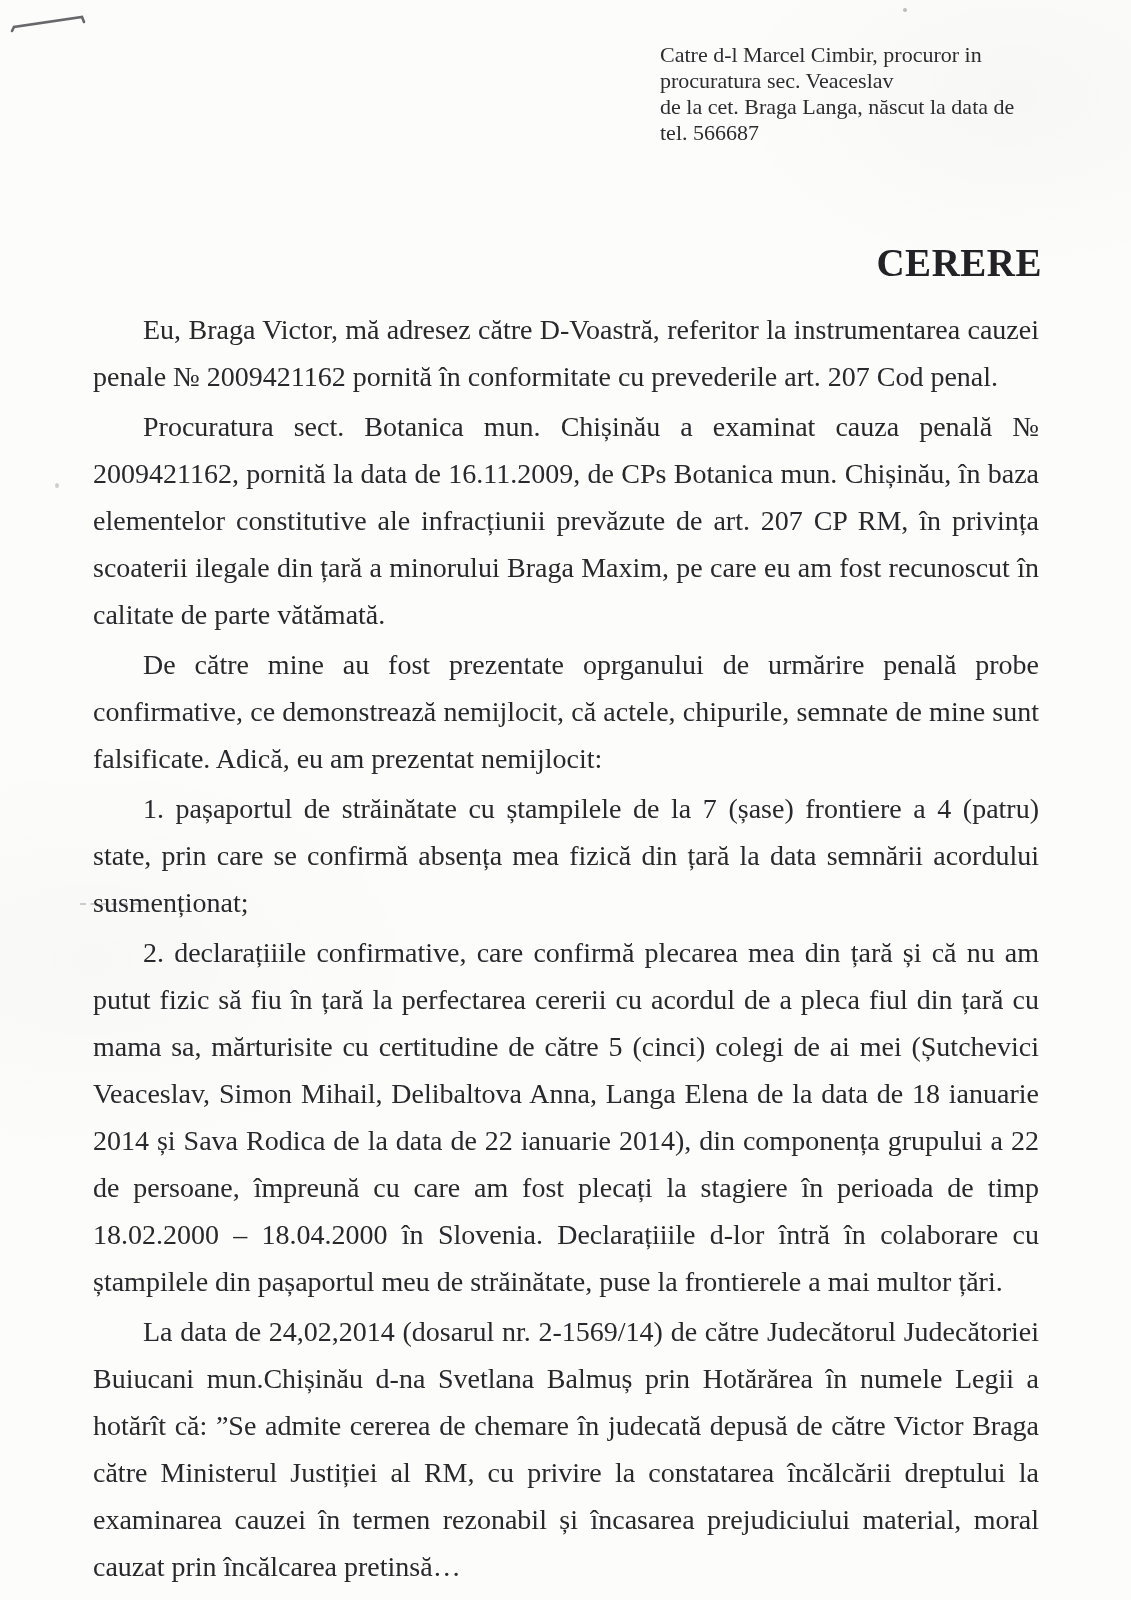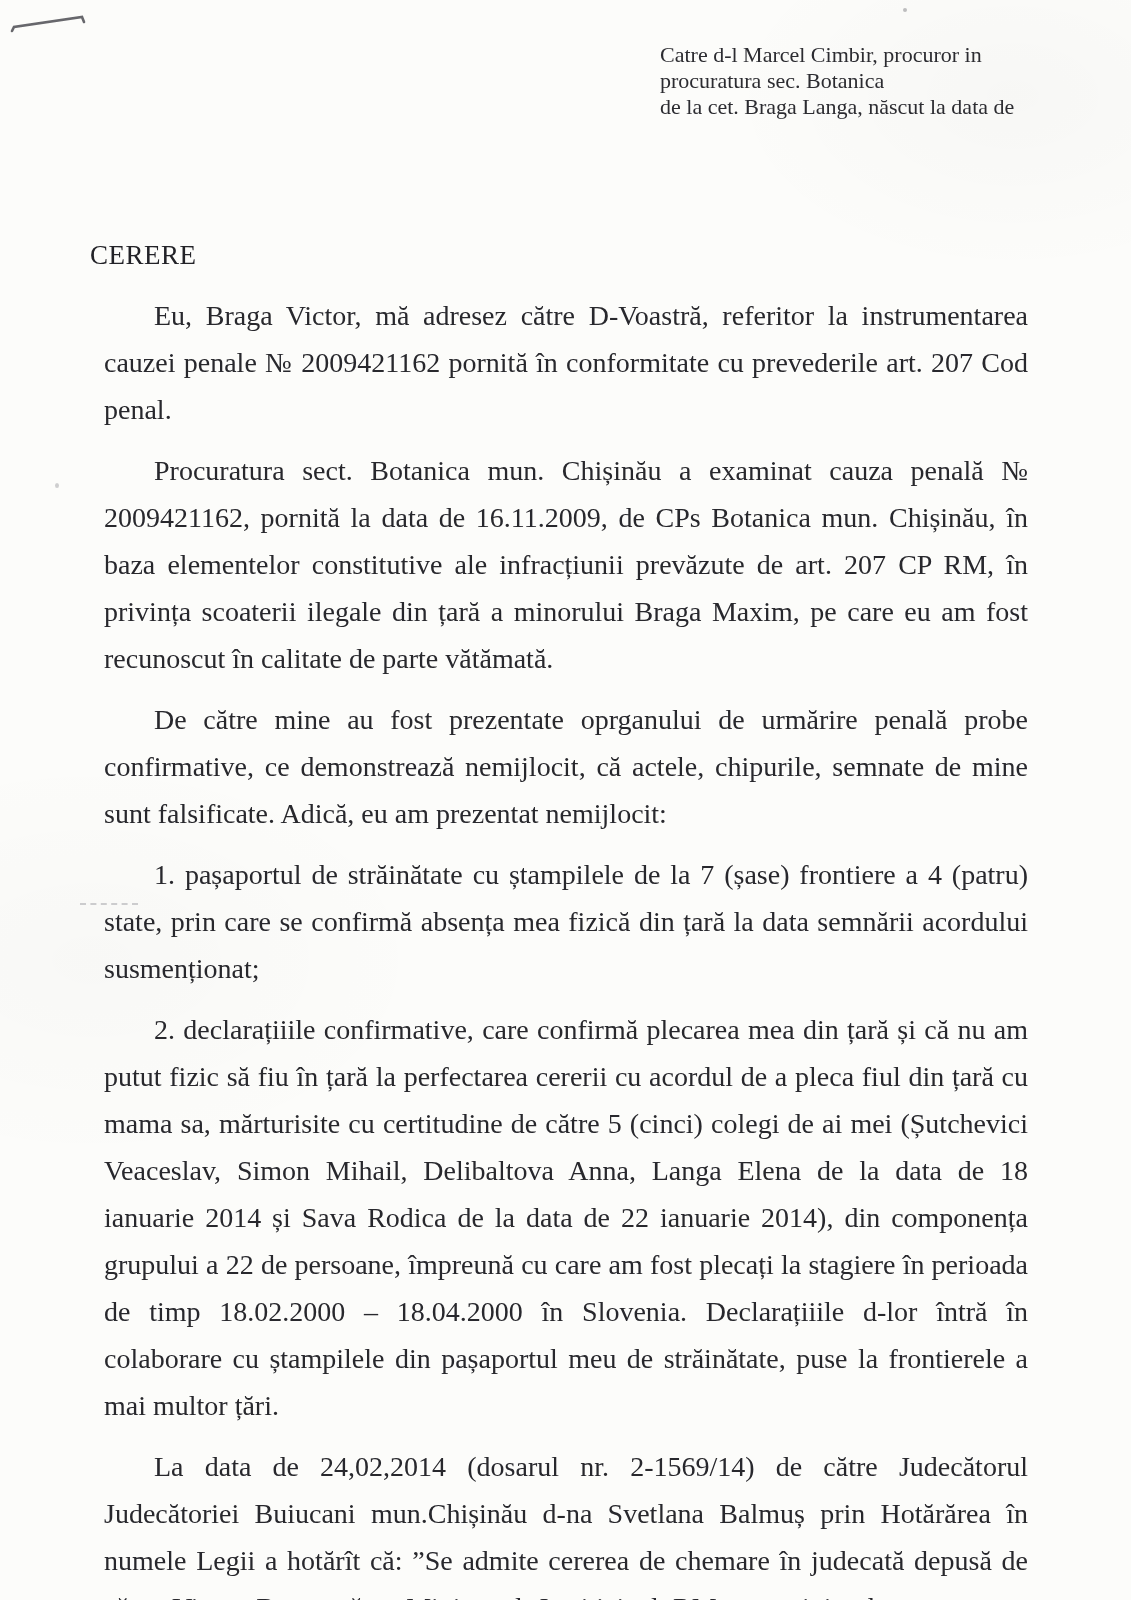--- a/index.html
+++ b/index.html
@@ -29,28 +29,28 @@
   }
   .recipient-line { white-space: nowrap; }
   .content {
     position: absolute;
     left: 90px;
     top: 240px;
     width: 952px;
   }
   .title {
     margin: 0 0 21px 0;
-    font-size: 27px;
-    font-weight: normal;
-    text-align: left;
+    font-size: 39px;
+    font-weight: bold;
+    text-align: right;
     letter-spacing: 0.5px;
     color: #222227;
   }
   .para {
-    margin: 14px;
+    margin: 3px;
     font-size: 28px;
     line-height: 47px;
     text-align: justify;
     text-indent: 50px;
     color: #28282d;
   }
   
   .pen-stroke {
     position: absolute;
     left: 0;
@@ -81,22 +81,23 @@
 
   <svg class="pen-stroke" width="120" height="50" viewBox="0 0 120 50">
     <path d="M12 31 L14 27 L82 17 L84 22" fill="none" stroke="#4c4c52" stroke-width="2.6" stroke-linecap="round" opacity="0.85"></path>
   </svg>
   <div class="artifact-dot dot-top"></div>
   <div class="artifact-dot dot-left"></div>
   <div class="dash-artifact"></div>
 
   <div class="recipient">
       <div class="recipient-line">Catre d-l Marcel Cimbir, procuror in</div>
-      <div class="recipient-line">procuratura sec. Botanica</div>
+      <div class="recipient-line">procuratura sec. Veaceslav</div>
       <div class="recipient-line">de la cet. Braga Langa, născut la data de</div>
+      <div class="recipient-line">tel. 566687</div>
     </div>
 
   <div class="content">
     <h1 class="title">CERERE</h1>
     <div>
         <p class="para">Eu, Braga Victor, mă adresez către D-Voastră, referitor la instrumentarea cauzei penale № 2009421162 pornită în conformitate cu prevederile art. 207 Cod penal.</p>
         <p class="para">Procuratura sect. Botanica mun. Chișinău a examinat cauza penală № 2009421162, pornită la data de 16.11.2009, de CPs Botanica mun. Chișinău, în baza elementelor constitutive ale infracțiunii prevăzute de art. 207 CP RM, în privința scoaterii ilegale din țară a minorului Braga Maxim, pe care eu am fost recunoscut în calitate de parte vătămată.</p>
         <p class="para">De către mine au fost prezentate oprganului de urmărire penală probe confirmative, ce demonstrează nemijlocit, că actele, chipurile, semnate de mine sunt falsificate. Adică, eu am prezentat nemijlocit:</p>
         <p class="para">1. pașaportul de străinătate cu ștampilele de la 7 (șase) frontiere a 4 (patru) state, prin care se confirmă absența mea fizică din țară la data semnării acordului susmenționat;</p>
         <p class="para">2. declarațiiile confirmative, care confirmă plecarea mea din țară și că nu am putut fizic să fiu în țară la perfectarea cererii cu acordul de a pleca fiul din țară cu mama sa, mărturisite cu certitudine de către 5 (cinci) colegi de ai mei (Șutchevici Veaceslav, Simon Mihail, Delibaltova Anna, Langa Elena de la data de 18 ianuarie 2014 și Sava Rodica de la data de 22 ianuarie 2014), din componența grupului a 22 de persoane, împreună cu care am fost plecați la stagiere în perioada de timp 18.02.2000 – 18.04.2000 în Slovenia. Declarațiiile d-lor întră în colaborare cu ștampilele din pașaportul meu de străinătate, puse la frontierele a mai multor țări.</p>

